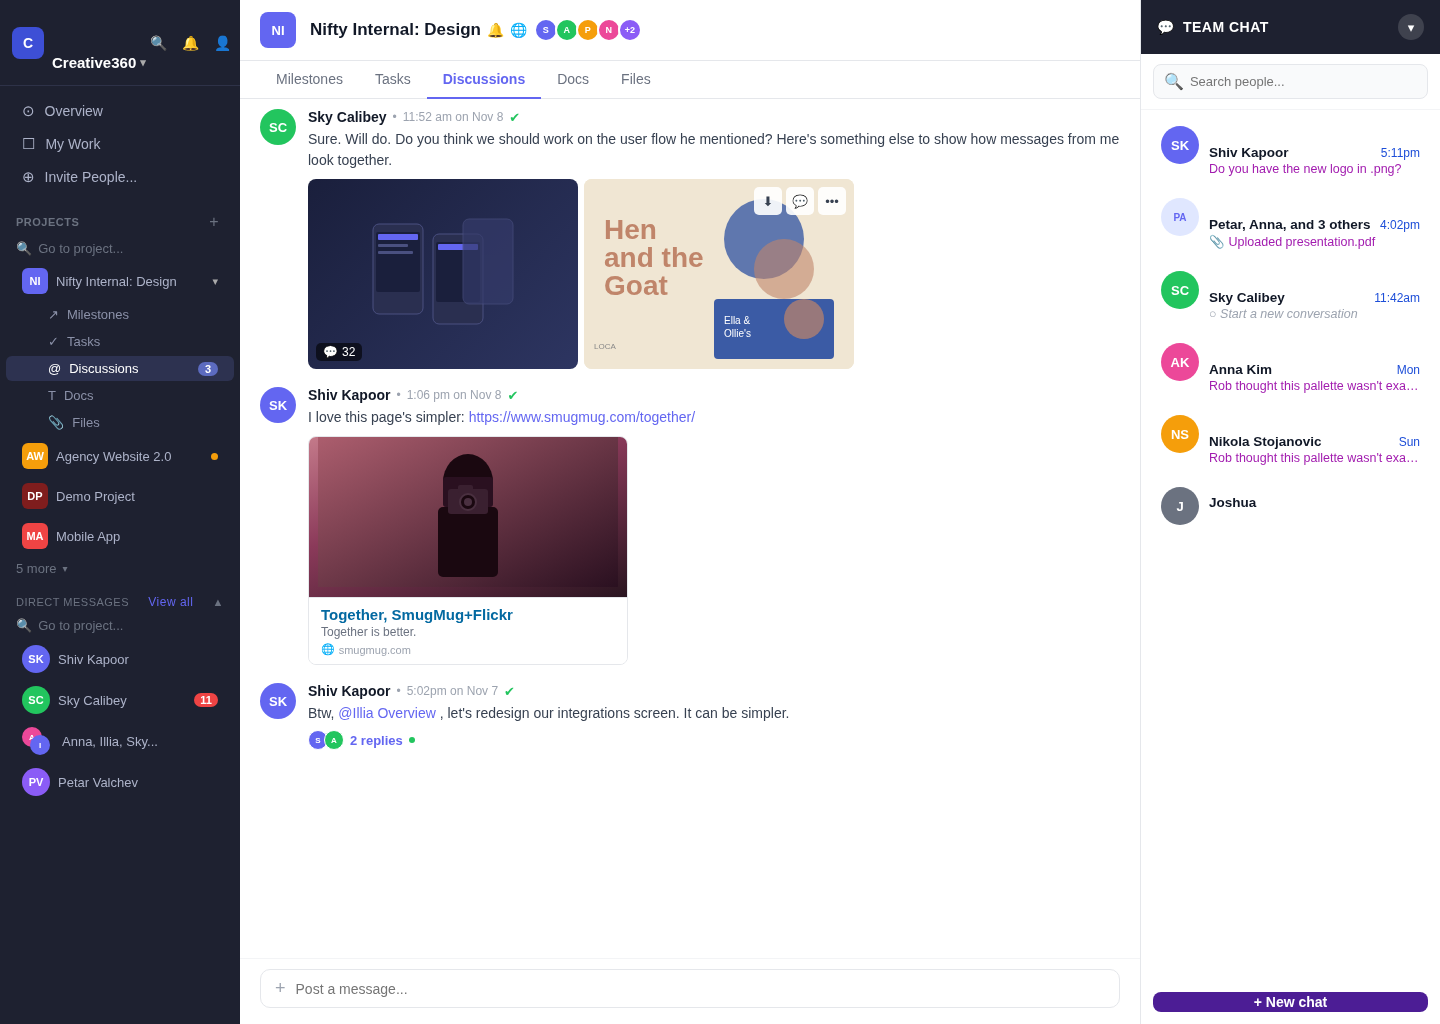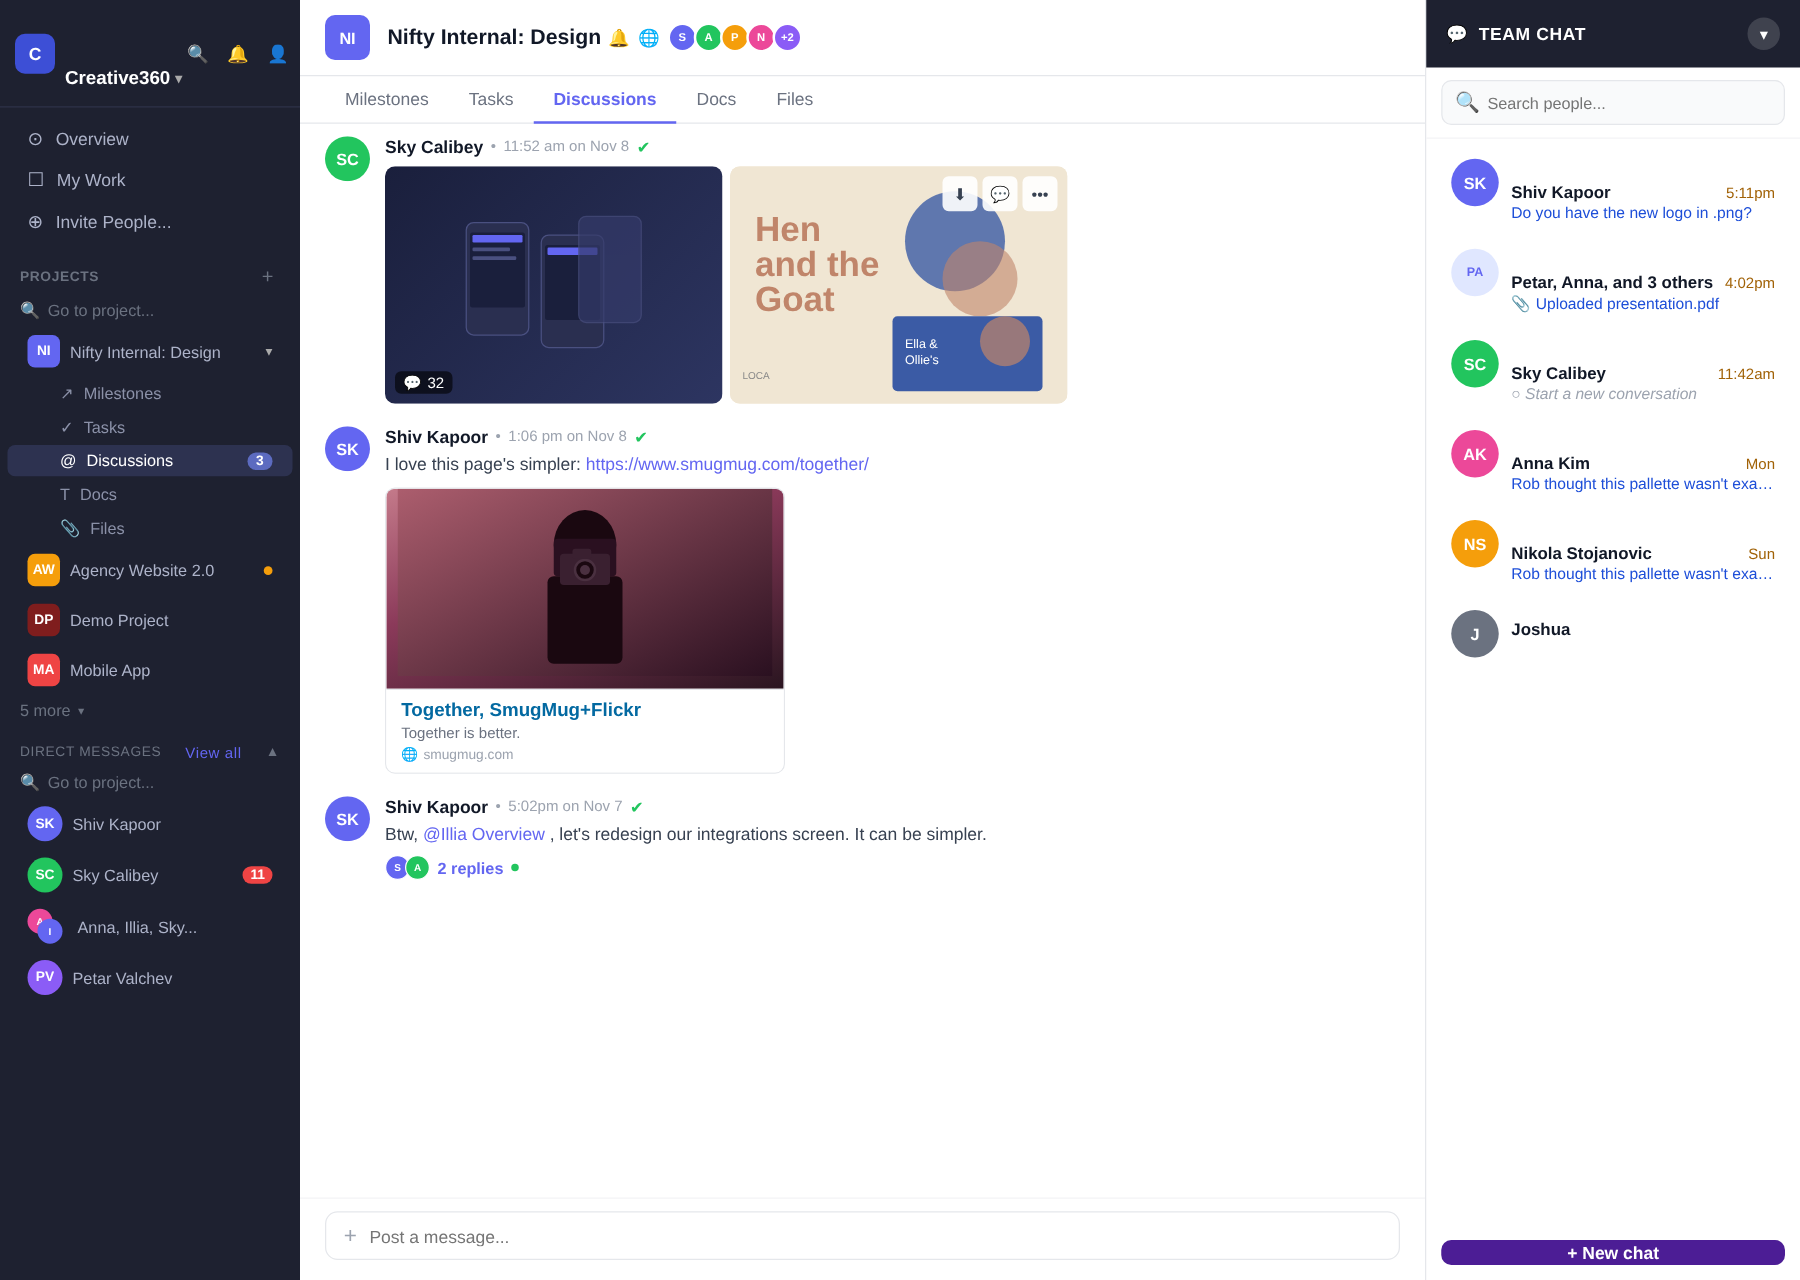--- a/index.html
+++ b/index.html
@@ -417,22 +417,22 @@
     }
     .dm-conv-avatar-group {
       width: 38px; height: 38px; border-radius: 50%;
       flex-shrink: 0; background: #e5e7eb;
       display: flex; align-items: center; justify-content: center;
       font-size: 11px; color: #6b7280; font-weight: 600;
     }
     .dm-conv-body { flex: 1; min-width: 0; }
     .dm-conv-meta { display: flex; justify-content: space-between; align-items: baseline; }
     .dm-conv-name { font-weight: 600; font-size: 13.5px; color: #111827; }
-    .dm-conv-time { font-size: 12px; color: #a16207; margin-top: 20px; }
-    .dm-conv-preview { font-size: 12.5px; color: #1d4ed8; white-space: nowrap; overflow: hidden; text-overflow: ellipsis; margin-top: 2px; }
+    .dm-conv-time { font-size: 12px; color: #1d4ed8; margin-top: 20px; }
+    .dm-conv-preview { font-size: 12.5px; color: #a21caf; white-space: nowrap; overflow: hidden; text-overflow: ellipsis; margin-top: 2px; }
     .dm-conv-preview.file { display: flex; align-items: center; gap: 4px; }
 
     .new-chat-btn {
       margin: auto 12px 12px;
       background: #4c1d95;
       color: white;
       border: none;
       border-radius: 8px;
       padding: 2px 16px;
       font-size: 14px;
@@ -626,20 +626,21 @@
       <div class="msg-avatar">
         <div class="msg-avatar-inner" style="background:#22c55e;">SC</div>
       </div>
       <div class="msg-content">
         <div class="msg-meta">
           <span class="msg-author">Sky Calibey</span>
           <span class="msg-time">•</span>
           <span class="msg-time">11:52 am on Nov 8</span>
           <span class="msg-verified">✔</span>
         </div>
+        <div class="msg-text">Sure. Will do. Do you think we should work on the user flow he mentioned? Here's something else to show how messages from me look together.</div>
         <div class="image-grid">
           <div class="img-thumb">
             <div class="mock-phone-screens">
 
               <svg width="180" height="120" viewBox="0 0 180 120">
                 <rect x="20" y="10" width="50" height="90" rx="6" fill="#2a2f50" stroke="#4a5080" stroke-width="1"></rect>
                 <rect x="23" y="18" width="44" height="60" rx="2" fill="#1a1f3c"></rect>
                 <rect x="25" y="20" width="40" height="6" rx="1" fill="#6366f1"></rect>
                 <rect x="25" y="30" width="30" height="3" rx="1" fill="#4a5080"></rect>
                 <rect x="25" y="37" width="35" height="3" rx="1" fill="#4a5080"></rect>

